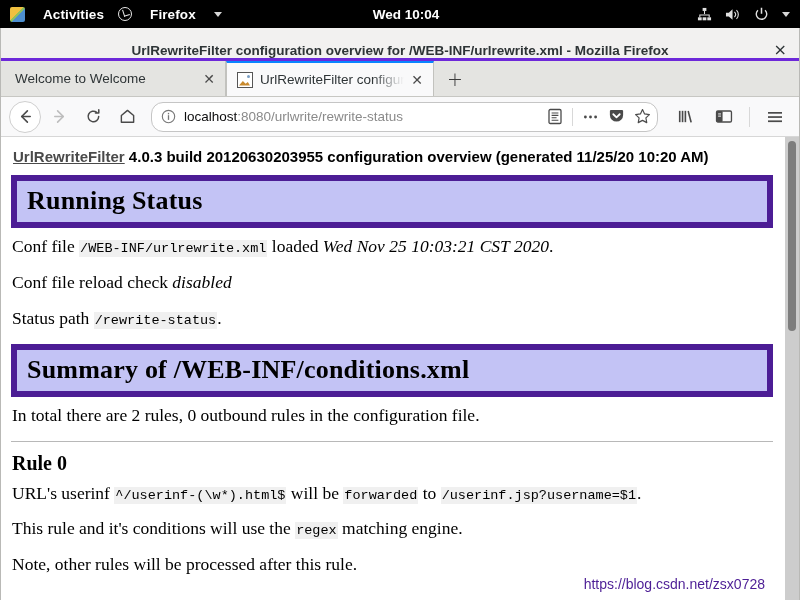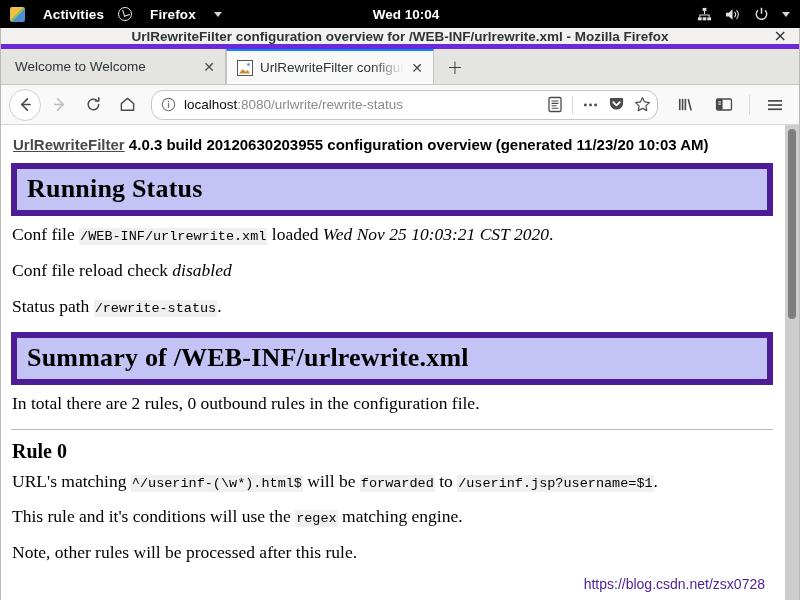--- a/index.html
+++ b/index.html
@@ -67,24 +67,24 @@
   .ff-window {
     height: 572px;
     background: #f9f9fa;
     display: flex; flex-direction: column;
     border-left: 1px solid #b9b9b6;
     border-right: 1px solid #b9b9b6;
   }
 
   
   .titlebar {
-    height: 21px;
+    height: 33px;
     background: #f2f1f0;
-    border-bottom: 5px solid #6d28d9;
-    display: flex; align-items: center;
+    border-bottom: 3px solid #6d28d9;
+    display: flex; align-items: flex-end;
     position: relative;
   }
   .window-title {
     position: absolute; left: 0; right: 0;
     text-align: center;
     font-size: 13.5px;
     color: #2e3436;
     font-weight: 600;
     white-space: nowrap;
     overflow: hidden;
@@ -427,47 +427,47 @@
           <rect x="2" y="11.4" width="14" height="1.7" fill="#4a4a4a"></rect>
         </svg>
       </div>
     </div>
   </div>
 
   <div class="content-wrap">
     <div class="page">
 
       <div class="doc-header">
-        <a href="#">UrlRewriteFilter</a><span> 4.0.3 build 20120630203955 configuration overview (generated 11/23/20 10:03 AM)</span>
+        <a href="#">UrlRewriteFilter</a><span> 4.0.3 build 20120630203955 configuration overview (generated 11/25/20 10:20 AM)</span>
       </div>
 
       <h1 class="section">Running Status</h1>
 
       <p class="body">
         <span>Conf file </span><code>/WEB-INF/urlrewrite.xml</code><span> loaded </span><em>Wed Nov 25 10:03:21 CST 2020</em><span>.</span>
       </p>
 
       <p class="body">
         <span>Conf file reload check </span><em>disabled</em>
       </p>
 
       <p class="body">
         <span>Status path </span><code>/rewrite-status</code><span>.</span>
       </p>
 
-      <h1 class="section">Summary of /WEB-INF/urlrewrite.xml</h1>
+      <h1 class="section">Summary of /WEB-INF/conditions.xml</h1>
 
       <p class="body">In total there are 2 rules, 0 outbound rules in the configuration file.</p>
 
       <hr class="sep">
 
       <h2 class="rule">Rule 0</h2>
 
       <p class="body">
-        <span>URL's matching </span><code>^/userinf-(\w*).html$</code><span> will be </span><code>forwarded</code><span> to </span><code>/userinf.jsp?username=$1</code><span>.</span>
+        <span>URL's userinf </span><code>^/userinf-(\w*).html$</code><span> will be </span><code>forwarded</code><span> to </span><code>/userinf.jsp?username=$1</code><span>.</span>
       </p>
 
       <p class="body">
         <span>This rule and it's conditions will use the </span><code>regex</code><span> matching engine.</span>
       </p>
 
       <p class="body">Note, other rules will be processed after this rule.</p>
 
       <div class="watermark">https://blog.csdn.net/zsx0728</div>
     </div>

